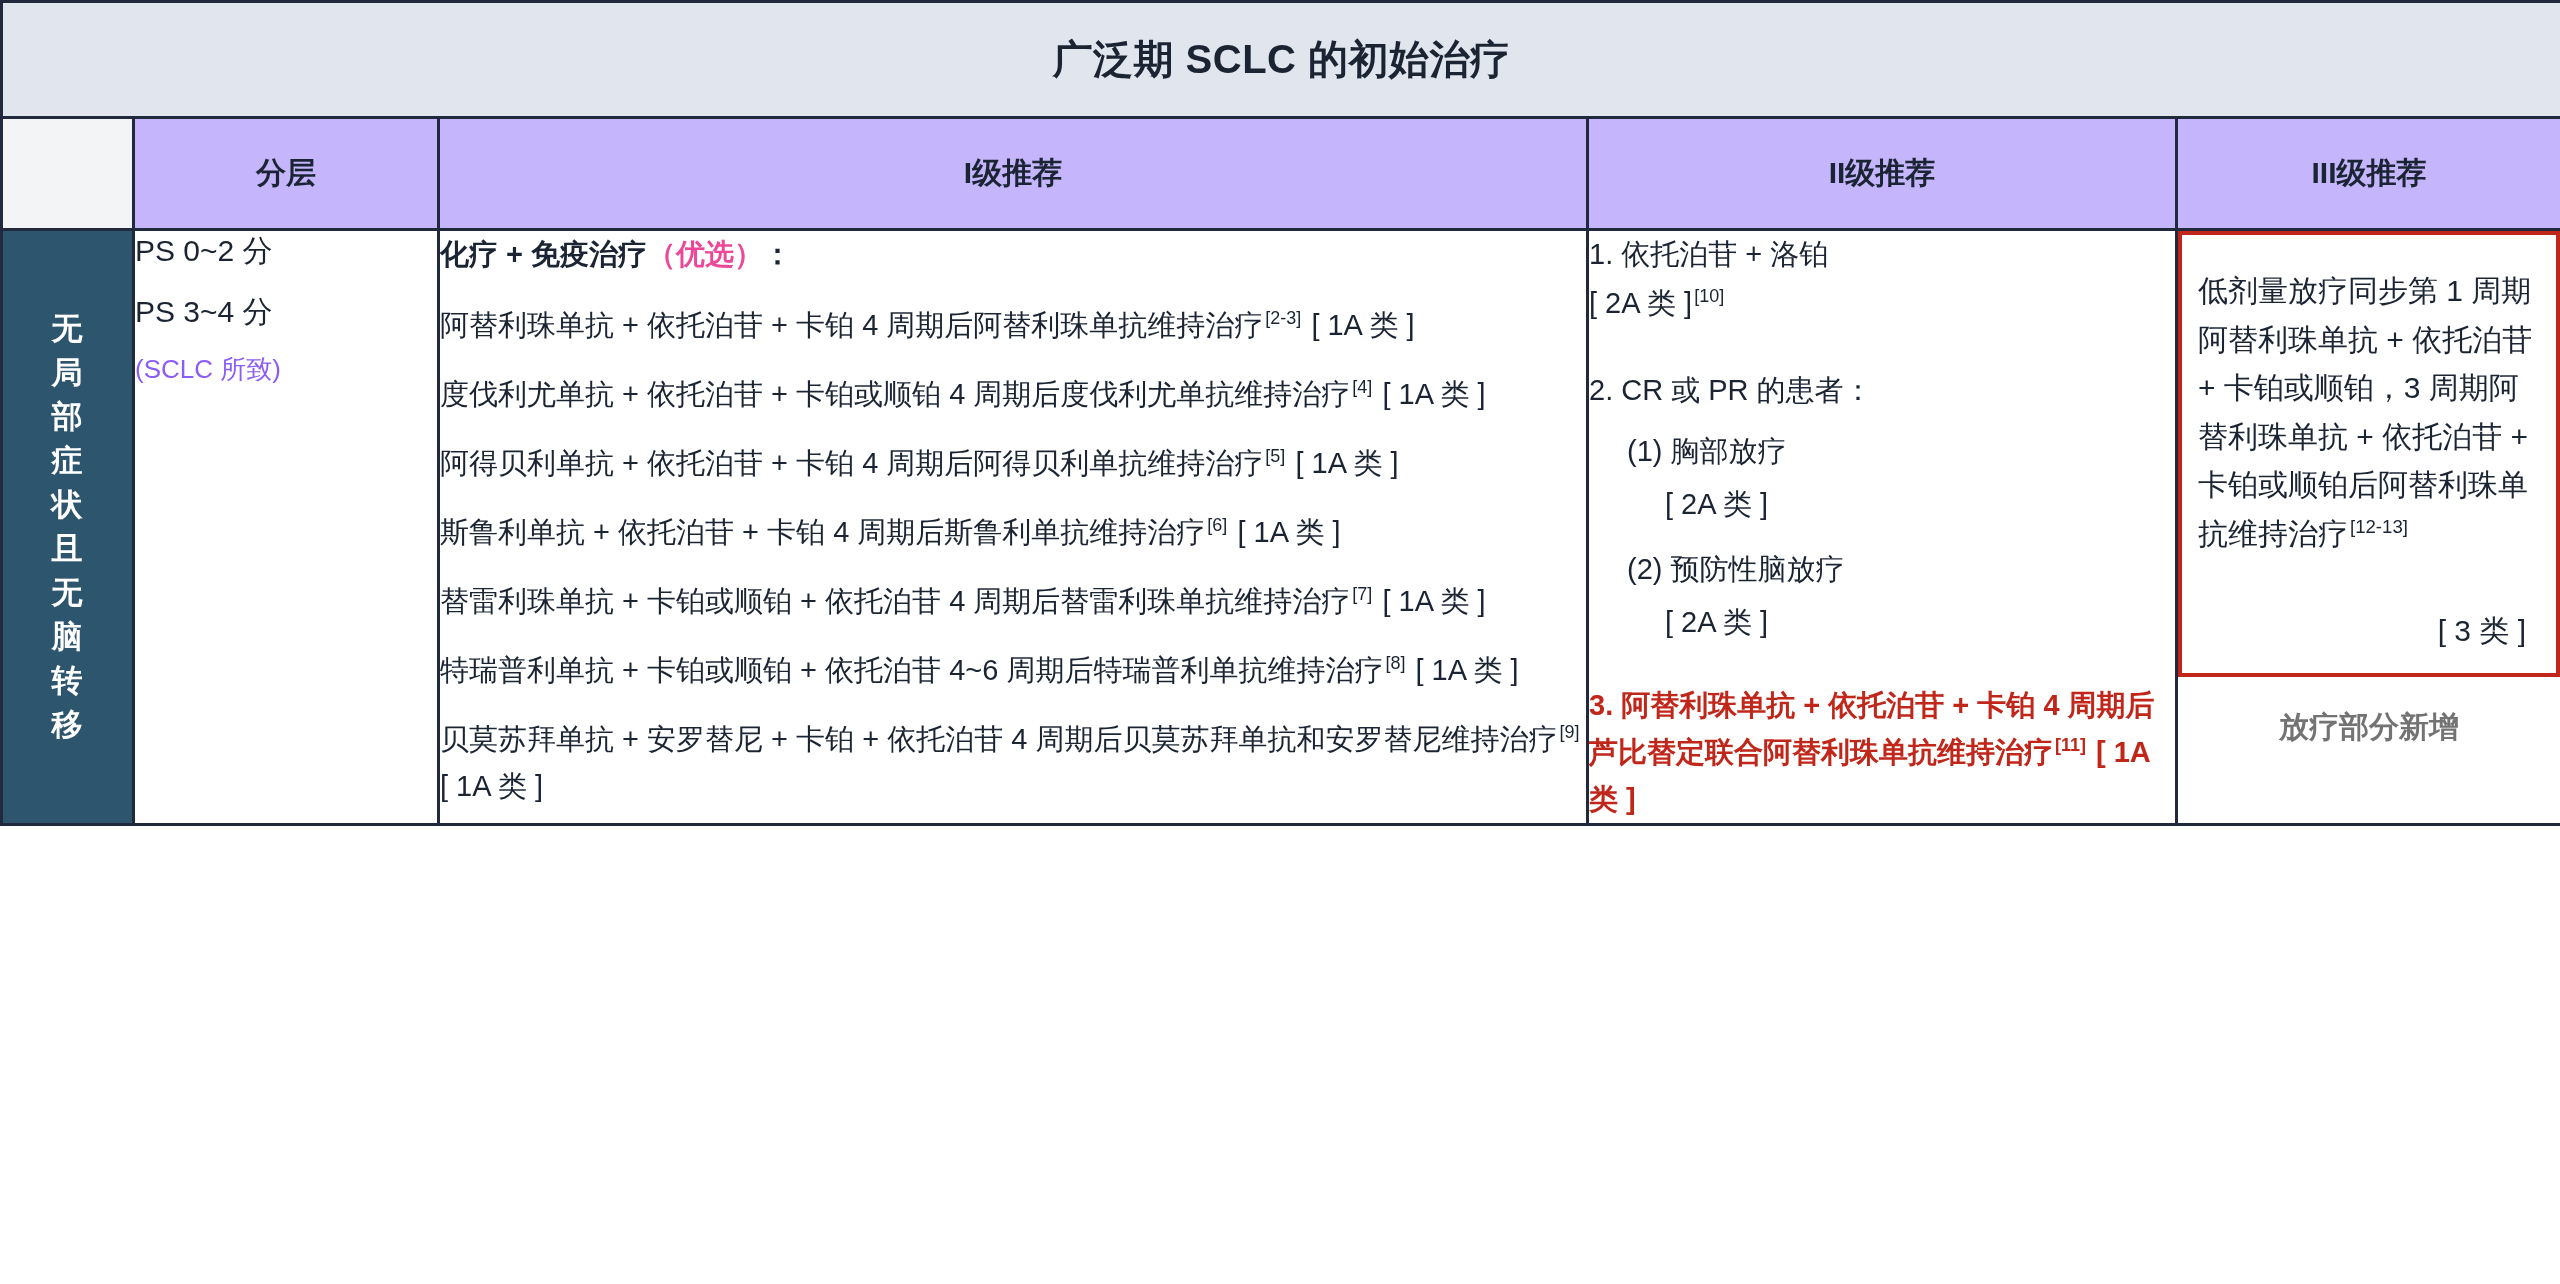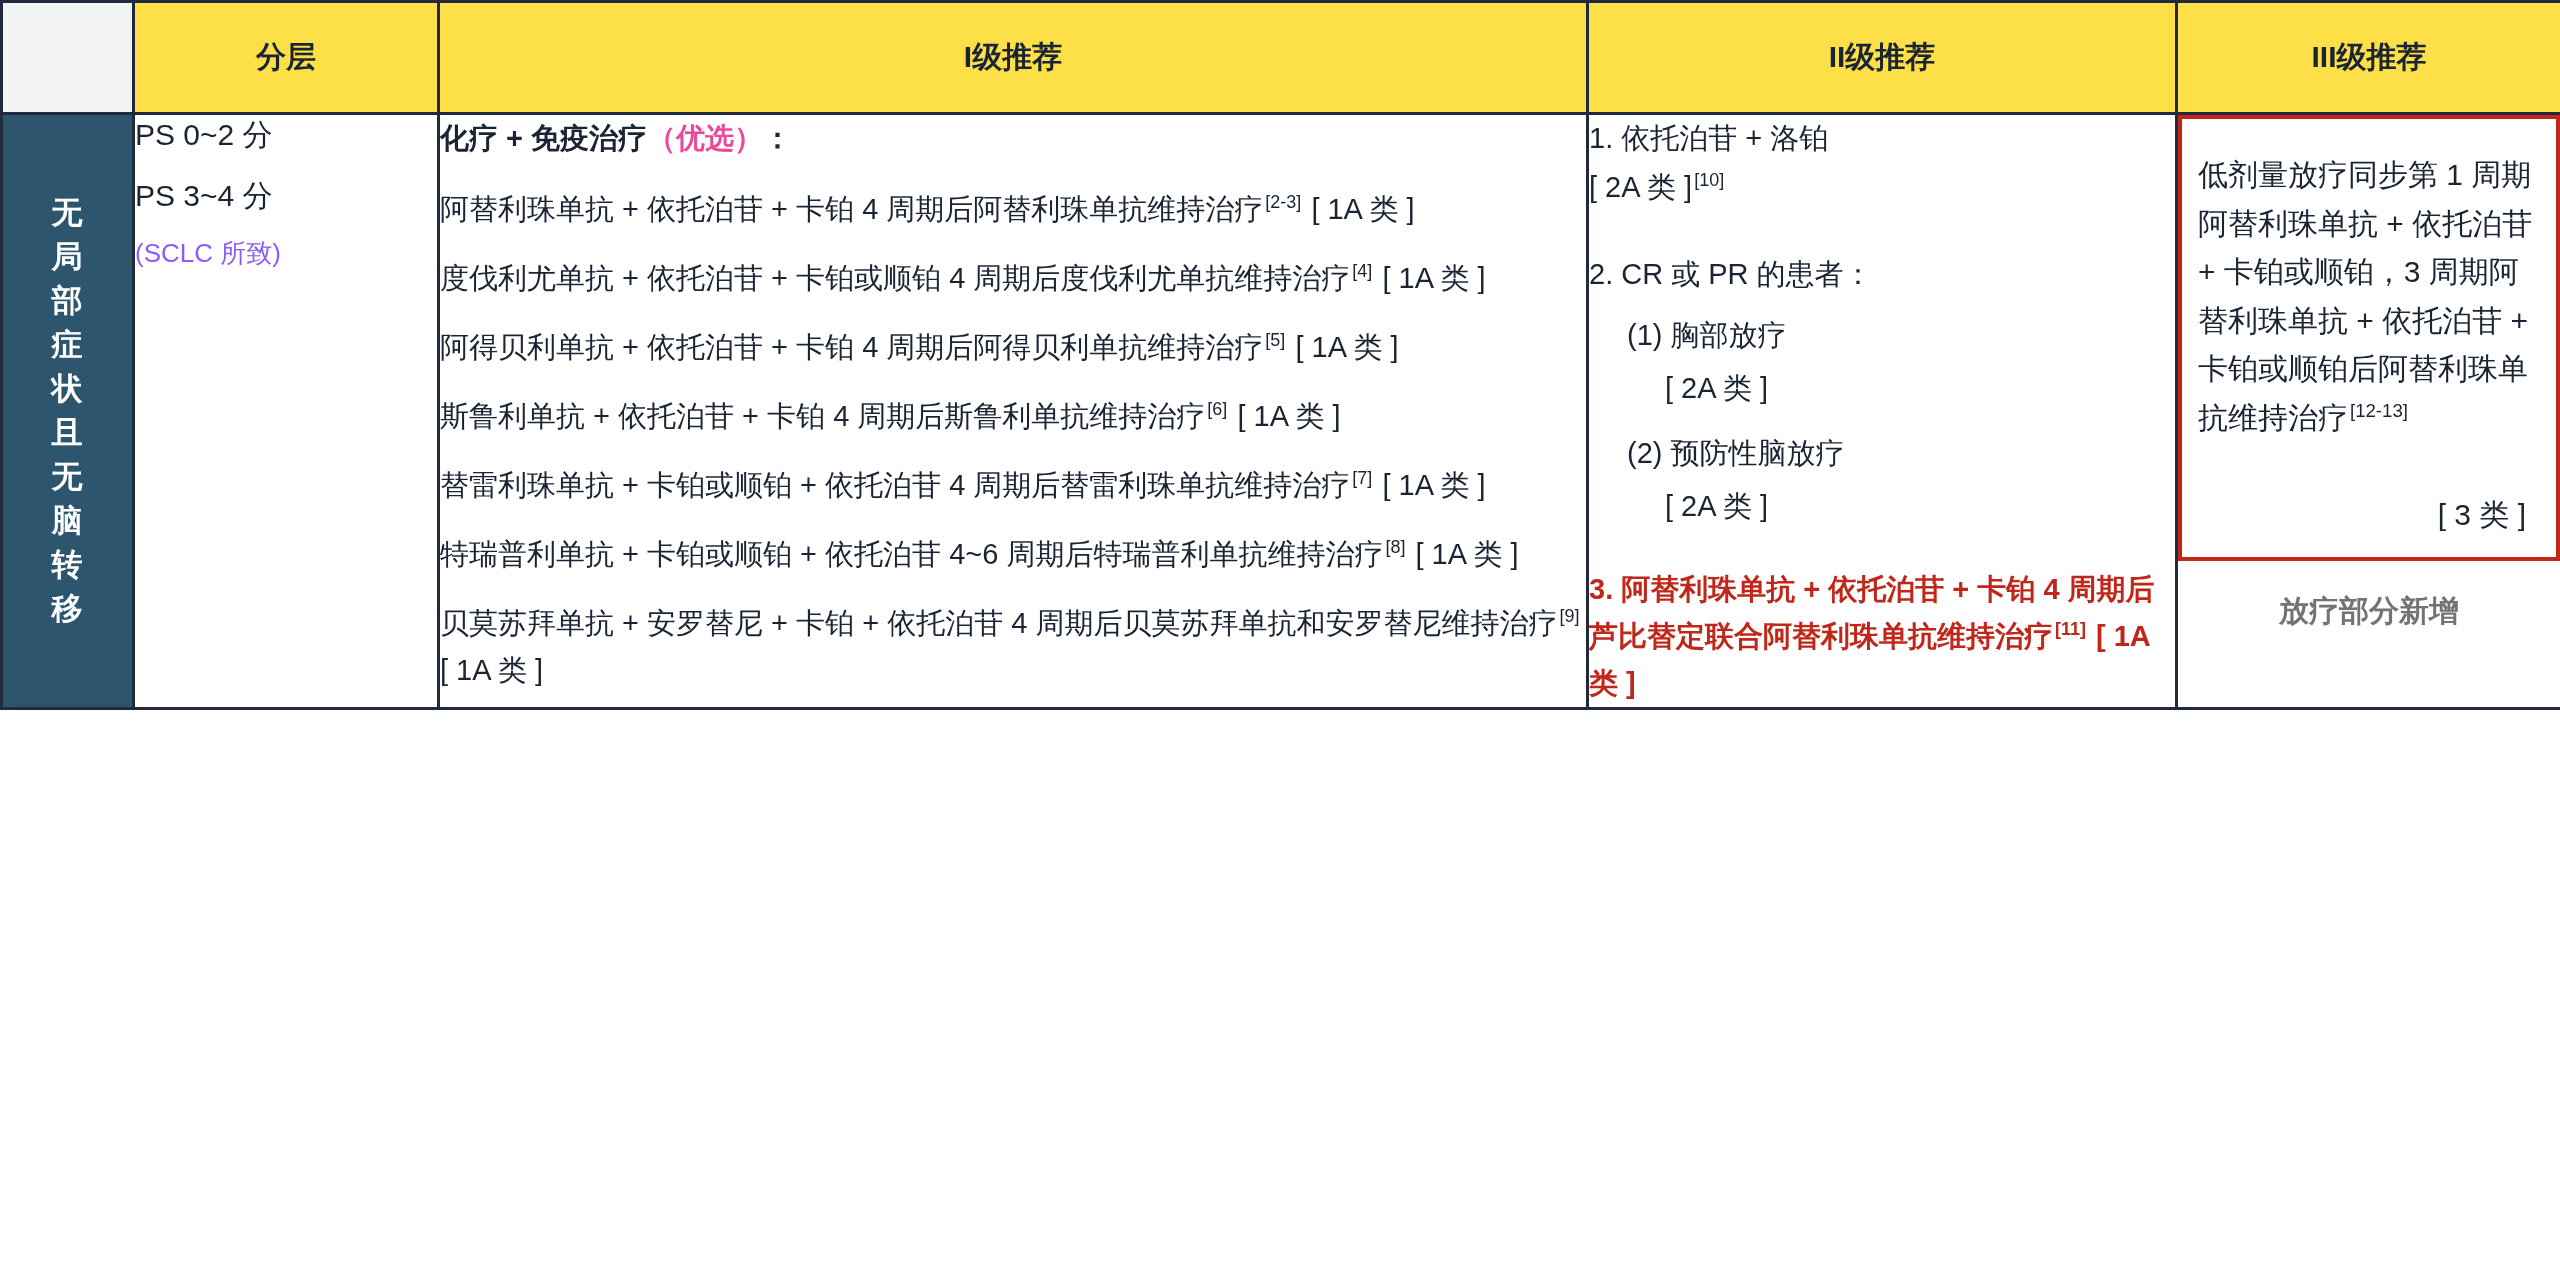--- a/index.html
+++ b/index.html
@@ -42,21 +42,21 @@
     vertical-align: middle !important;
     height: 113px;
     font-size: 40px;
     font-weight: bold;
     letter-spacing: 0.5px;
     color: #1b2433;
   }
 
   
   .head-cell {
-    background: #fde047;
+    background: #c4b5fd;
     text-align: center;
     vertical-align: middle !important;
     height: 109px;
     font-size: 30px;
     font-weight: bold;
     color: #1b2433;
   }
   .head-cell.blank {
     background: #f2f4f6;
   }
@@ -181,20 +181,23 @@
   <table class="guideline-table">
     <colgroup>
       <col class="c-stage">
       <col class="c-strat">
       <col class="c-rec1">
       <col class="c-rec2">
       <col class="c-rec3">
     </colgroup>
     <tbody>
 
+      <tr>
+        <td class="title-cell" colspan="5">广泛期 SCLC 的初始治疗</td>
+      </tr>
 
       <tr>
         <td class="head-cell blank"></td>
         <td class="head-cell">分层</td>
         <td class="head-cell">I级推荐</td>
         <td class="head-cell">II级推荐</td>
         <td class="head-cell">III级推荐</td>
       </tr>
 
       <tr>

